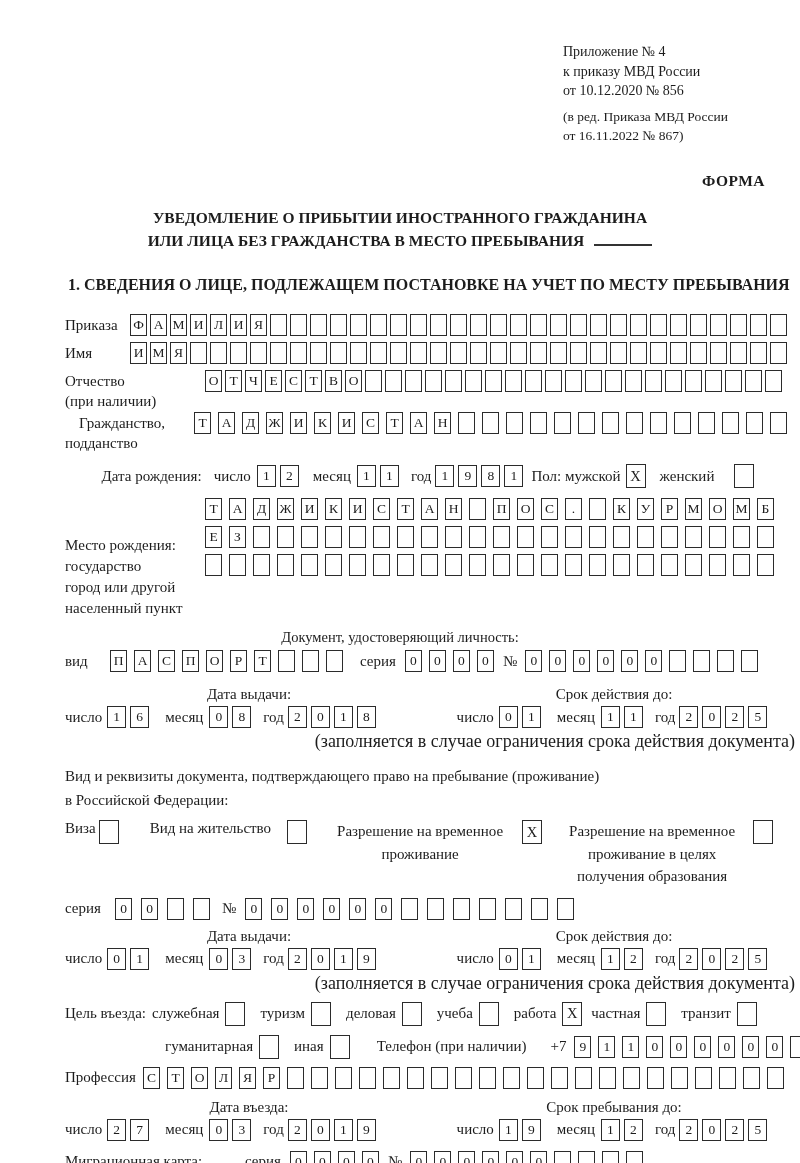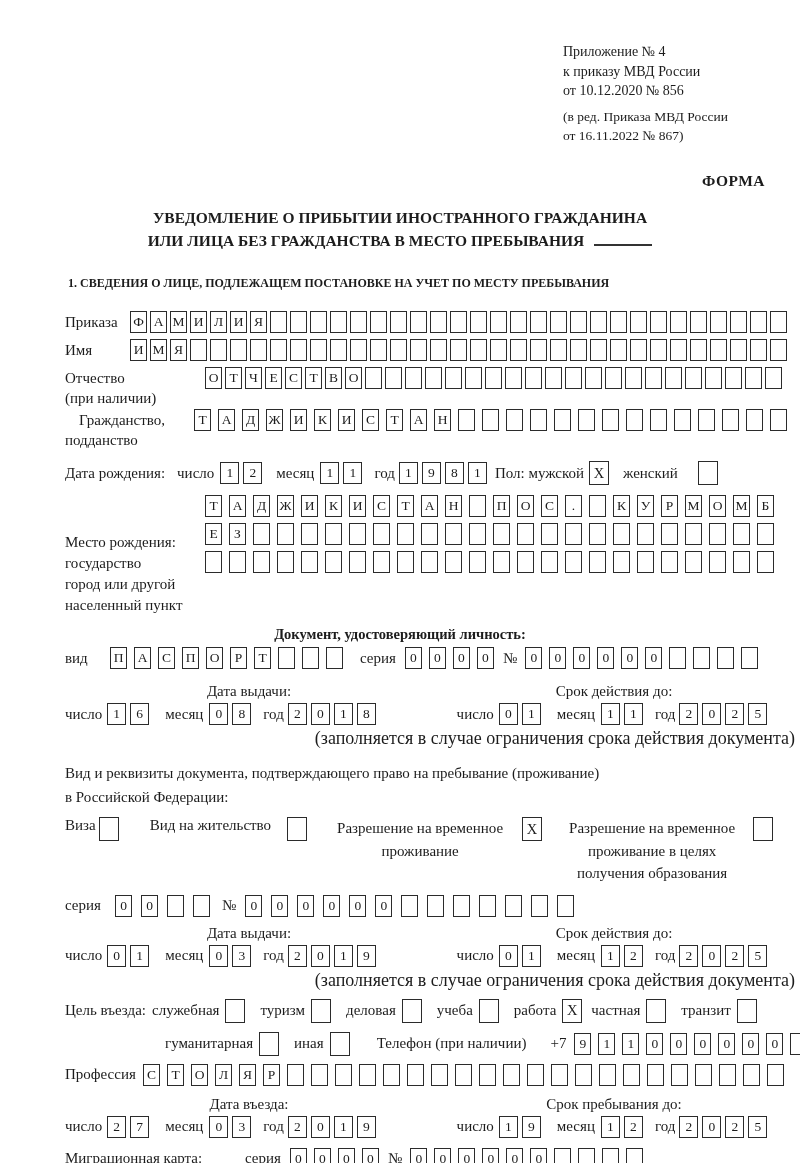--- a/index.html
+++ b/index.html
@@ -6,21 +6,21 @@
   .page{
     width:800px;height:1163px;margin:0 auto;background:#ffffff;
     font-family:"Liberation Serif","DejaVu Serif",serif;color:#1c1c1c;
     position:relative;overflow:hidden;box-sizing:border-box;
   }
   .hdr{margin:42px 30px 0 563px;font-size:14px;line-height:1.4;}
   .hdr2{margin:7px 30px 0 563px;font-size:13.5px;line-height:1.4;}
   .forma{margin:26px 35px 0 0;text-align:right;font-weight:bold;font-size:15.5px;letter-spacing:.5px;}
   .title{margin-top:16px;text-align:center;font-weight:bold;font-size:15.5px;line-height:1.5;}
   .blankline{display:inline-block;width:58px;border-bottom:2px solid #333;height:13px;margin-left:10px;}
-  .sec{margin:24px 0 0 68px;font-weight:bold;font-size:12px;}
+  .sec{margin:24px 0 0 68px;font-weight:bold;font-size:16px;}
   .body{padding:0 5px 0 65px;font-size:15px;}
   .row{display:flex;align-items:center;margin-top:6px;}
   .lbl{white-space:nowrap;flex:none;}
   .cells{display:flex;flex:none;}
   .cell{
     box-sizing:border-box;flex:none;display:inline-flex;align-items:center;justify-content:center;
     width:17px;height:22px;border:1.6px solid #2b2b2b;margin-right:3px;
     font-size:13.5px;line-height:1;
   }
   .p24 .cell{margin-right:7px;}
@@ -34,21 +34,21 @@
   .dg-left{width:368px;flex:none;}
   .dg-right{flex:1;}
   .dg .t{text-align:center;font-size:15px;margin-bottom:3px;}
   .dg .row{margin-top:0;}
   .note-r{text-align:right;font-size:18px;margin-top:3px;padding-right:0px;}
   .intro{margin-top:12px;line-height:1.6;}
   .opts{display:flex;align-items:flex-start;margin-top:8px;}
   .optlbl{text-align:center;line-height:1.5;}.gap18{width:18px;flex:none;}
   .gap22{width:22px;flex:none;}.gap28{width:28px;flex:none;}
   .purpose .cb{margin-left:6px;margin-right:12px;}
-  .dochead{margin-top:10px;text-align:center;font-weight:bold;font-size:14.5px;padding-right:60px;}
+  .dochead{margin-top:10px;text-align:center;font-weight:normal;font-size:14.5px;padding-right:60px;}
 </style>
 </head>
 <body>
 
 <div class="page">
 
   <div class="hdr">
     <div>Приложение № 4</div>
     <div>к приказу МВД России</div>
     <div>от 10.12.2020 № 856</div>
@@ -207,21 +207,21 @@
           <span class="cell"></span>
           <span class="cell"></span>
           <span class="cell"></span>
           <span class="cell"></span>
           <span class="cell"></span>
           <span class="cell"></span>
         </span>
     </div>
     <div style="margin-top:1px;">подданство</div>
 
-    <div class="row date" style="margin-top:12px;">
+    <div class="row date" style="margin-top:12px;justify-content:center;">
       <span class="lbl">Дата рождения:</span>
       <span class="lbl" style="margin-left:12px;margin-right:6px;">число</span>
       <span class="cells">
           <span class="cell">1</span>
           <span class="cell">2</span>
         </span>
       <span class="lbl" style="margin-left:10px;margin-right:6px;">месяц</span>
       <span class="cells">
           <span class="cell">1</span>
           <span class="cell">1</span>

